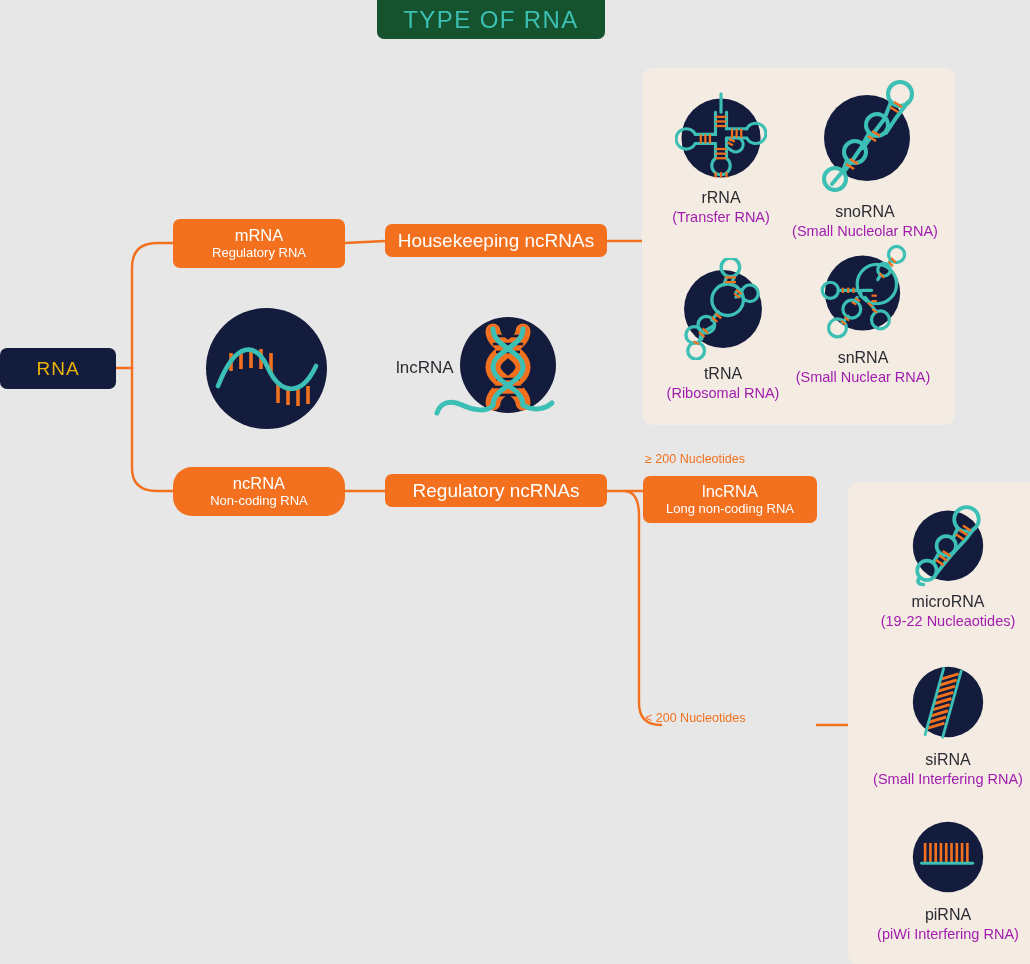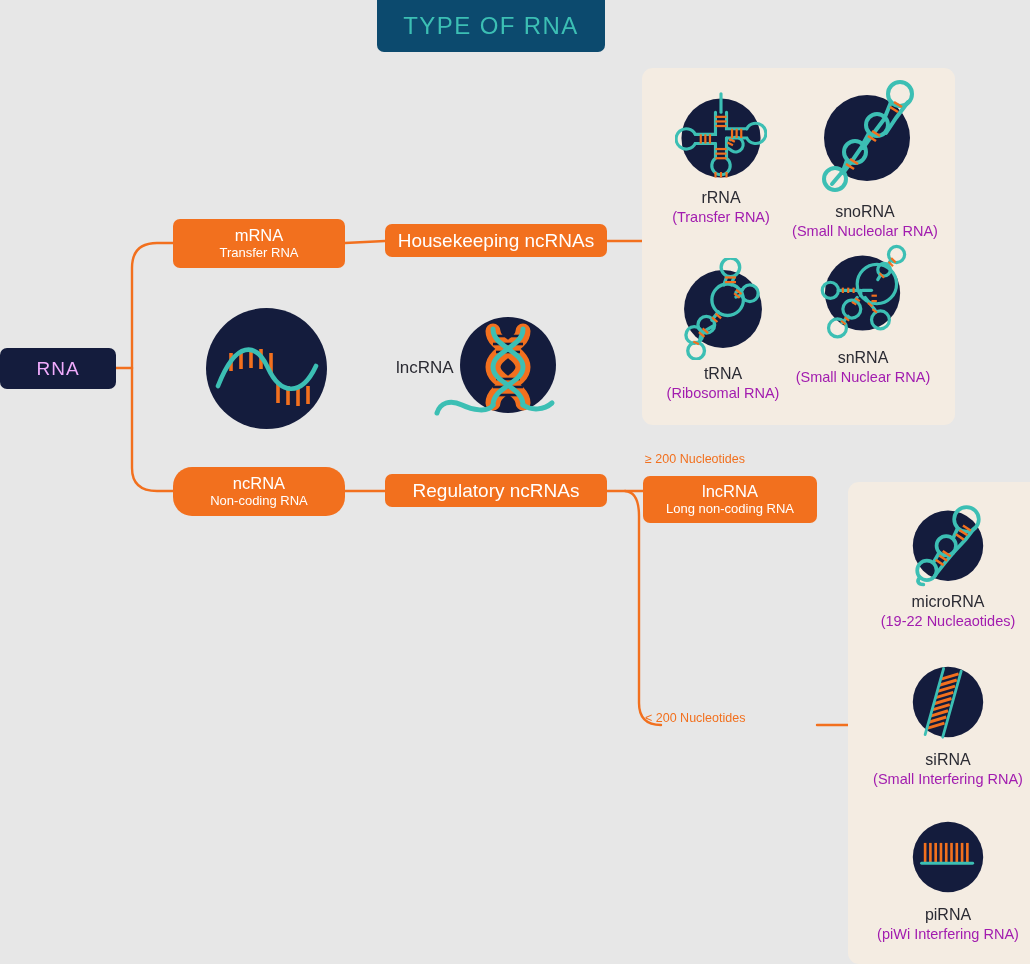--- a/index.html
+++ b/index.html
@@ -26,22 +26,22 @@
     left: 0; top: 0;
     width: 1030px;
     height: 964px;
     pointer-events: none;
   }
 
   
   .title-chip {
     position: absolute;
     left: 377px; top: 0px;
-    width: 228px; height: 52px;
-    background: #0c4a6e;
+    width: 228px; height: 39px;
+    background: #14532d;
     border-radius: 0 0 7px 7px;
     display: flex;
     align-items: center;
     justify-content: center;
   }
   .title-chip span {
     color: #3cbfb4;
     font-size: 24px;
     letter-spacing: 1.4px;
     font-weight: 400;
@@ -58,21 +58,21 @@
     box-sizing: border-box;
   }
   .node.navy { background: #141c3d; }
   .node.orange { background: #f2701e; }
   .node .main {
     color: #ffffff;
     font-size: 16.5px;
     line-height: 19px;
   }
   .node.navy .main {
-    color: #f0abfc;
+    color: #eab308;
     font-size: 25px;
     letter-spacing: 1px;
   }
   .node .sub {
     color: #ffffff;
     font-size: 13px;
     line-height: 16px;
   }
   .node.single .main { font-size: 19px; }
 
@@ -177,21 +177,21 @@
 
   <div class="panel" id="panel-housekeeping"></div>
   <div class="panel" id="panel-small"></div>
 
   <div class="node navy single" id="node-rna">
     <div class="main">RNA</div>
   </div>
 
   <div class="node orange" id="node-mrna">
     <div class="main">mRNA</div>
-    <div class="sub">Transfer RNA</div>
+    <div class="sub">Regulatory RNA</div>
   </div>
 
   <div class="node orange" id="node-ncrna">
     <div class="main">ncRNA</div>
     <div class="sub">Non-coding RNA</div>
   </div>
 
   <div class="node orange single" id="node-housekeep">
     <div class="main">Housekeeping ncRNAs</div>
   </div>

